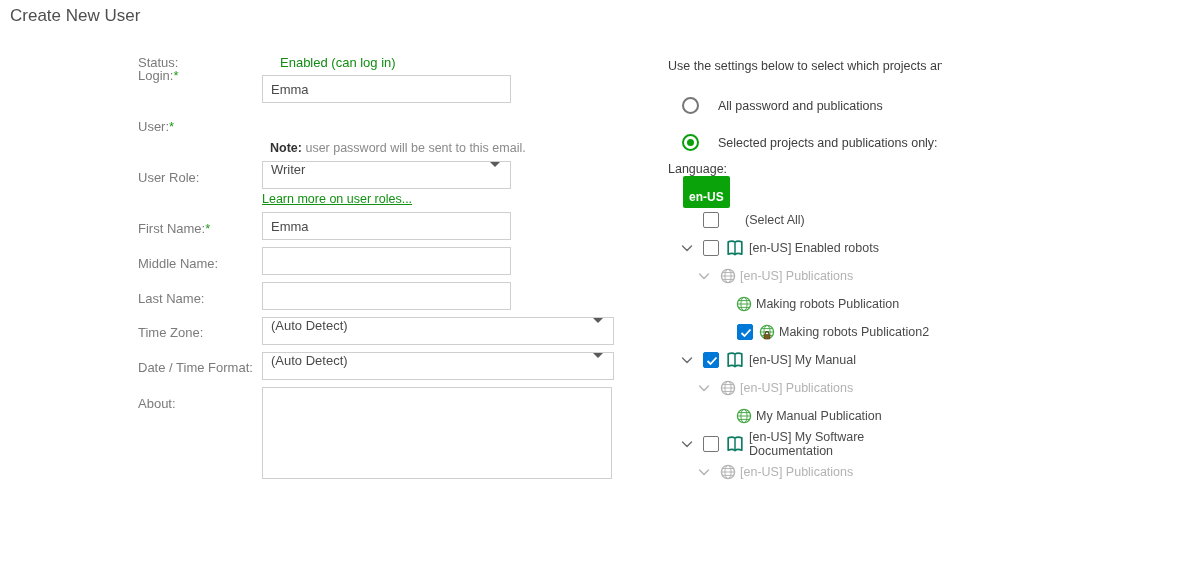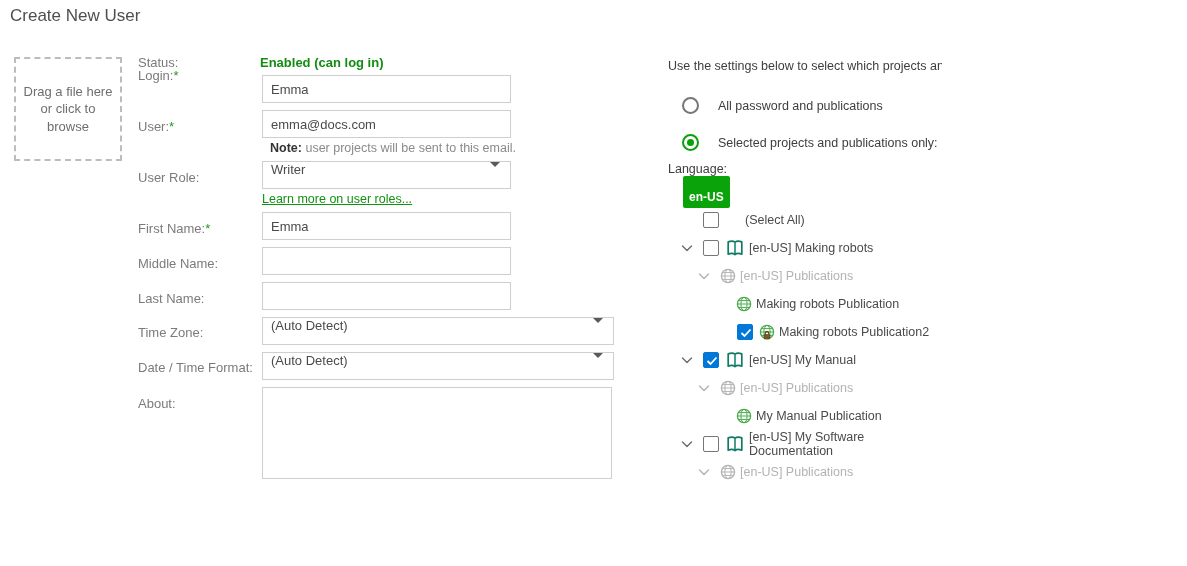--- a/index.html
+++ b/index.html
@@ -11,21 +11,21 @@
   .close-x { position:absolute; left:1158px; top:4px; width:22px; height:22px; cursor:pointer;
              color:#b9b9b9; font-size:21px; line-height:22px; text-align:center; font-weight:400; }
 
   .dropzone { position:absolute; left:14px; top:57px; width:108px; height:104px;
               border:2px dashed #bcbcbc; display:flex; align-items:center; justify-content:center;
               text-align:center; color:#6e6e6e; font-size:13px; line-height:1.35; padding:4px; cursor:pointer; }
 
   .lbl { position:absolute; left:138px; font-size:13px; color:#7b7b7b; }
   .req { color:#1d9b1d; }
 
-  .status-val { position:absolute; left:260px; top:55px; font-size:13px; font-weight:bold; color:#128c12; }
+  .status-val { position:absolute; left:280px; top:55px; font-size:13px; font-weight:normal; color:#128c12; }
 
   .tbox { position:absolute; left:262px; height:28px; border:1px solid #cfcfcf; background:#fff;
           font-family:inherit; font-size:13px; color:#4a4a4a; padding:0 8px; outline:none; }
   .w-narrow { width:249px; }
   .w-wide   { width:352px; }
 
   .note { position:absolute; left:262px; top:141px; font-size:12.5px; color:#8a8a8a; }
   .note b { color:#333;padding-left:8px; }
 
   .selbox { position:absolute; left:262px; height:28px; border:1px solid #cfcfcf; background:#fff;
@@ -98,41 +98,37 @@
       <path d="M2.2 3.5 V2.4 a1.8 1.8 0 0 1 3.6 0 V3.5" fill="none" stroke="#4d3a12" stroke-width="1.1"></path>
     </g>
   </defs>
 </svg>
 
 <div class="dialog">
 
   <div class="title">Create New User</div>
   <div class="close-x">×</div>
 
-  <div class="dropzone">
-    <span>Drag a file here or click to browse</span>
-  </div>
 
   <div class="lbl" style="top:55px"><span>Status:</span></div>
   <div class="lbl" style="top:68px"><span>Login:</span><span class="req">*</span></div>
   <div class="lbl" style="top:119px"><span>User:</span><span class="req">*</span></div>
   <div class="lbl" style="top:170px"><span>User Role:</span></div>
   <div class="lbl" style="top:221px"><span>First Name:</span><span class="req">*</span></div>
   <div class="lbl" style="top:256px"><span>Middle Name:</span></div>
   <div class="lbl" style="top:291px"><span>Last Name:</span></div>
   <div class="lbl" style="top:325px"><span>Time Zone:</span></div>
   <div class="lbl" style="top:360px"><span>Date / Time Format:</span></div>
   <div class="lbl" style="top:396px"><span>About:</span></div>
 
   <div class="status-val">Enabled (can log in)</div>
 
   <input class="tbox w-narrow" style="top: 75px;" value="Emma">
-  <input class="tbox w-narrow" style="top: 110px;" value="emma@docs.com">
-
-  <div class="note"><b>Note:</b><span> user projects will be sent to this email.</span></div>
+
+  <div class="note"><b>Note:</b><span> user password will be sent to this email.</span></div>
 
   <div class="selbox w-narrow" style="top:161px">
     <span>Writer</span>
     <span class="caret"></span>
   </div>
 
   <div class="green-link">Learn more on user roles...</div>
 
   <input class="tbox w-narrow" style="top: 212px;" value="Emma">
   <input class="tbox w-narrow" style="top: 247px;" value="">
@@ -169,21 +165,21 @@
   </div>
 
   <div class="trow" style="left:681px; top:234px">
     <svg class="chev" viewBox="0 0 12 10">
         <use href="#ic-chev" stroke="#6b6b6b"></use>
       </svg>
     <span class="cbx"></span>
     <svg class="ticon" width="20" height="20" viewBox="0 0 20 20">
         <use href="#ic-book" stroke="#0f7b64"></use>
       </svg>
-    <span>[en-US] Making robots</span>
+    <span>[en-US] Enabled robots</span>
   </div>
 
   <div class="trow dim" style="left:698px; top:262px">
     <svg class="chev" viewBox="0 0 12 10">
         <use href="#ic-chev" stroke="#b3b3b3"></use>
       </svg>
     <svg class="ticon" width="16" height="16" viewBox="0 0 16 16">
         <use href="#ic-globe" stroke="#b3b3b3"></use>
       </svg>
     <span>[en-US] Publications</span>

